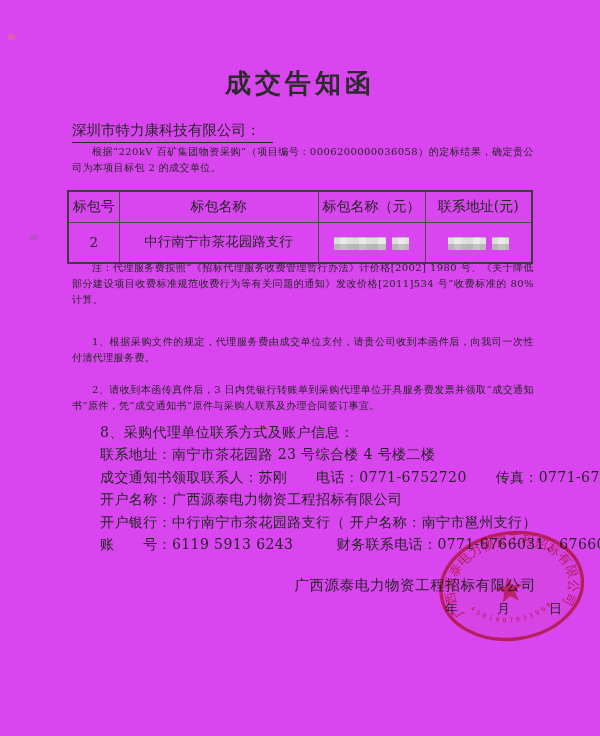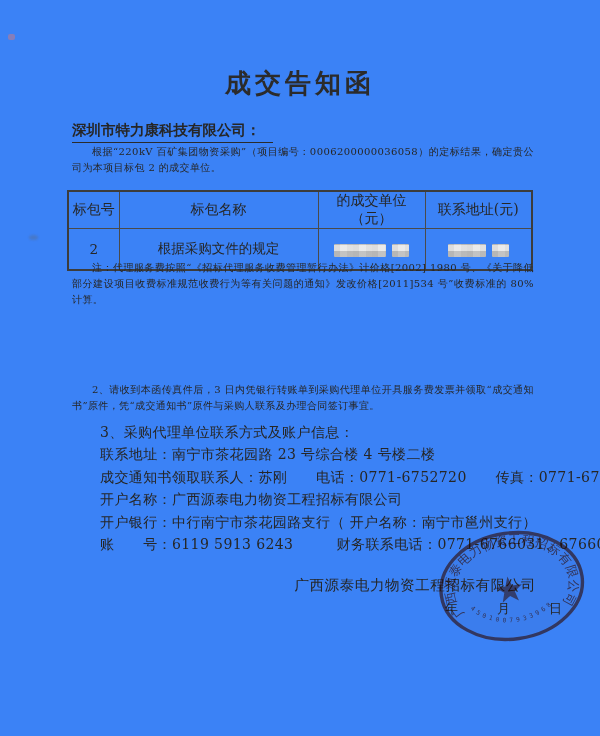--- a/index.html
+++ b/index.html
@@ -4,31 +4,31 @@
 <style>
   * { margin:0; padding:0; box-sizing:border-box; }
   html,body { width:600px; height:736px; }
   body {
     font-family: "DejaVu Serif", "Liberation Serif", serif;
     background:#fdfdfc;
     color:#262626;
     position:relative;
     overflow:hidden;
   }
-  .page { position:absolute; inset:0; background:#3b82f6; }
+  .page { position:absolute; inset:0; background:#d946ef; }
 
   .title {
     position:absolute; top:66px; left:0; right:0;
     text-align:center;
     font-size:26px; font-weight:600; letter-spacing:4px;
     color:#2b2b2b;
   }
   .addressee {
     position:absolute; top:121px; left:72px;
-    font-size:14.5px; font-weight:bold;
+    font-size:14.5px; font-weight:normal;
     border-bottom:1.5px solid #2b2b2b;
     padding-right:12px; padding-bottom:2px;
   }
   .para {
     position:absolute; left:72px; right:66px;
     font-size:10px; line-height:16px;
     text-align:justify;
     text-indent:2em;
     letter-spacing:0.4px;
   }
@@ -110,47 +110,48 @@
     <colgroup>
       <col style="width:51px">
         <col style="width:199px">
         <col style="width:107px">
         <col style="width:107px">
     </colgroup>
     <tbody>
         <tr class="hdr">
       <td>标包号</td>
       <td>标包名称</td>
-      <td>的成交单位（元）</td>
+      <td>标包名称（元）</td>
       <td>联系地址(元)</td>
     </tr>
     <tr class="row">
       <td>2</td>
-      <td>根据采购文件的规定</td>
+      <td>中行南宁市茶花园路支行</td>
       <td>
         <span class="mosaic">
               <i class="m-a"></i>
               <i class="m-b"></i>
             </span>
       </td>
       <td>
         <span class="mosaic small">
               <i class="m-a"></i>
               <i class="m-b"></i>
             </span>
       </td>
     </tr>
   </tbody>
     </table>
 
   <p class="para p-note">注：代理服务费按照“《招标代理服务收费管理暂行办法》计价格[2002] 1980 号、《关于降低部分建设项目收费标准规范收费行为等有关问题的通知》发改价格[2011]534 号”收费标准的 80%计算。</p>
+  <p class="para p-c1">1、根据采购文件的规定，代理服务费由成交单位支付，请贵公司收到本函件后，向我司一次性付清代理服务费。</p>
   <p class="para p-c2">2、请收到本函传真件后，3 日内凭银行转账单到采购代理单位开具服务费发票并领取“成交通知书”原件，凭“成交通知书”原件与采购人联系及办理合同签订事宜。</p>
 
   <div class="contact">
-    <div>3、采购代理单位联系方式及账户信息：</div>
+    <div>8、采购代理单位联系方式及账户信息：</div>
     <div>联系地址：南宁市茶花园路 23 号综合楼 4 号楼二楼</div>
     <div>成交通知书领取联系人：苏刚　　电话：0771-6752720　　传真：0771-6766060</div>
     <div>开户名称：广西源泰电力物资工程招标有限公司</div>
     <div>开户银行：中行南宁市茶花园路支行（ 开户名称：南宁市邕州支行）</div>
     <div>账　　号：6119 5913 6243　　　财务联系电话：0771-6766031、6766032</div>
   </div>
 
   <div class="sig-company">广西源泰电力物资工程招标有限公司</div>
   <div class="sig-date">年　　　月　　　日</div>
 

